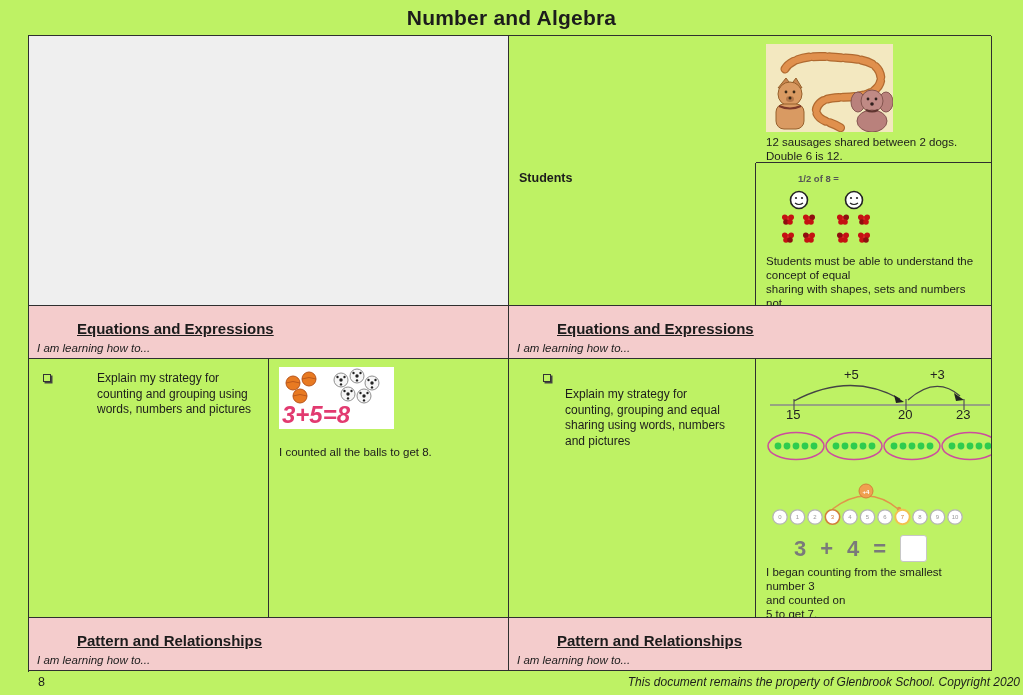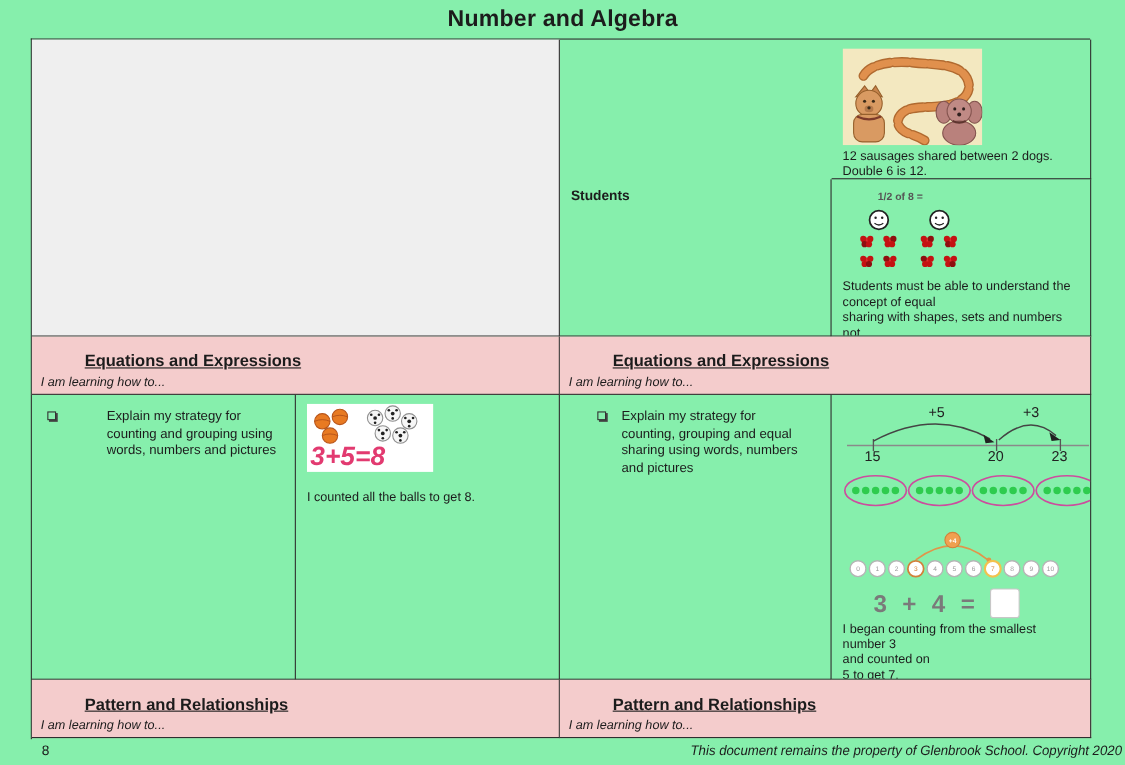--- a/index.html
+++ b/index.html
@@ -1,18 +1,18 @@
 <!DOCTYPE html>
 <html><head>
 <meta charset="utf-8">
 <style>
   * { margin:0; padding:0; box-sizing:border-box; }
   html,body { width:1023px; height:695px; background:#ffffff; overflow:hidden;
     font-family:"Liberation Sans", sans-serif; color:#1c1c1c; }
-  .page { position:relative; width:1023px; height:695px; background:#86efac; }
+  .page { position:relative; width:1023px; height:695px; background:#bef264; }
 
   .doc-title { position:absolute; top:6px; left:0; width:1023px; text-align:center;
     font-size:21px; font-weight:bold; letter-spacing:0.2px; }
 
   .grid { position:absolute; left:28px; top:35px; width:963px; height:637px;
     display:grid;
     grid-template-columns:240px 240px 247px 236px;
     grid-template-rows:127px 143px 53px 259px 53px;
     border-top:1px solid #2f2f2f; border-left:1px solid #2f2f2f; }
   .cell { border-right:1px solid #2f2f2f; border-bottom:1px solid #2f2f2f;
@@ -251,21 +251,21 @@
             </g>
         </g>
         <text x="3" y="56" font-size="24" font-weight="bold" font-style="italic" fill="#e23a70">3+5=8</text>
       </svg>
       <div class="caption" style="margin-top:16px;">I counted all the balls to get 8.</div>
     </div>
 
     <div class="cell c-j pad indent">
       <div class="bullet" style="margin-top:4px;">
         <span class="chk"></span>
-        <span class="bullet-text" style="max-width:165px;">Explain my strategy for counting, grouping and equal sharing using words, numbers and pictures</span>
+        <span class="bullet-text" style="max-width:165px;margin-top:16px;">Explain my strategy for counting, grouping and equal sharing using words, numbers and pictures</span>
       </div>
     </div>
 
     <div class="cell c-k pad">
       <svg class="img-block" width="228" height="54" viewBox="0 0 228 54">
         <line x1="4" y1="38" x2="224" y2="38" stroke="#8a8a8a" stroke-width="1.4"></line>
         <line x1="28" y1="32" x2="28" y2="43" stroke="#555" stroke-width="1.2"></line>
         <line x1="140" y1="32" x2="140" y2="43" stroke="#555" stroke-width="1.2"></line>
         <line x1="198" y1="32" x2="198" y2="43" stroke="#555" stroke-width="1.2"></line>
         <path d="M28,34 Q84,4 134,32" fill="none" stroke="#444" stroke-width="1.3"></path>

